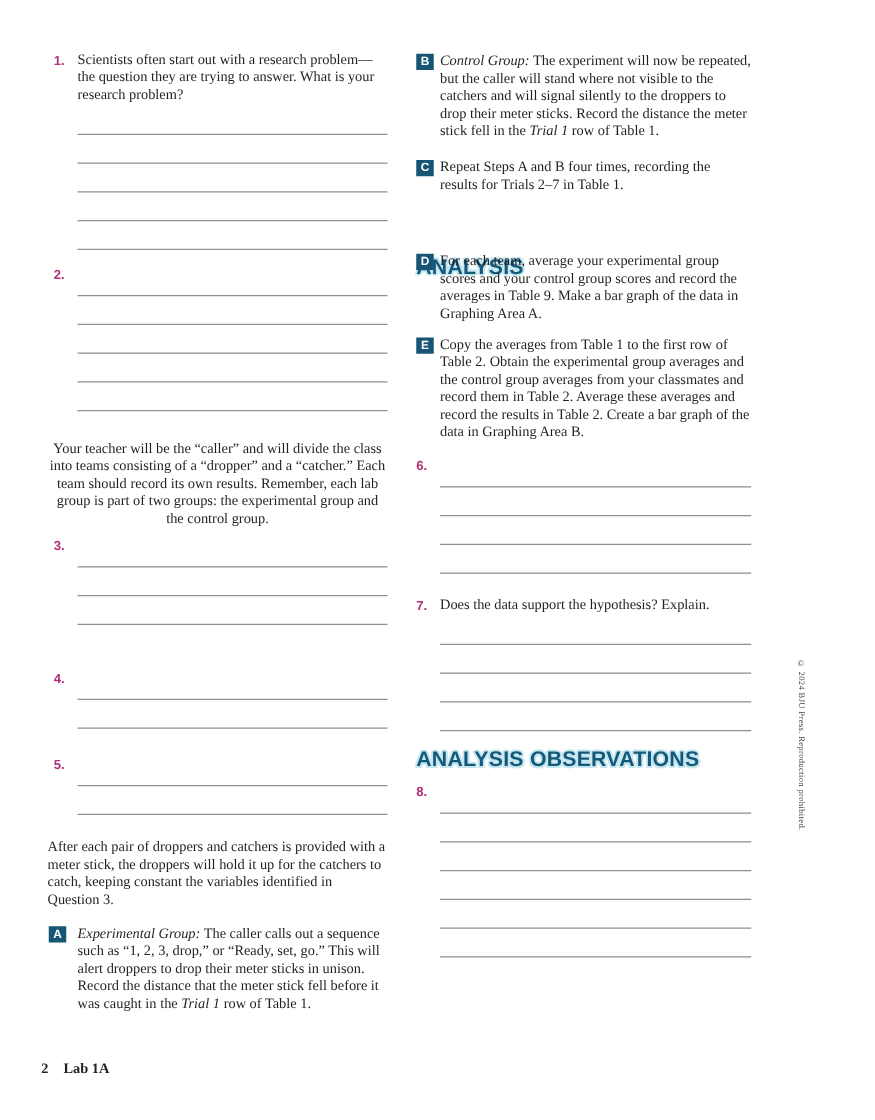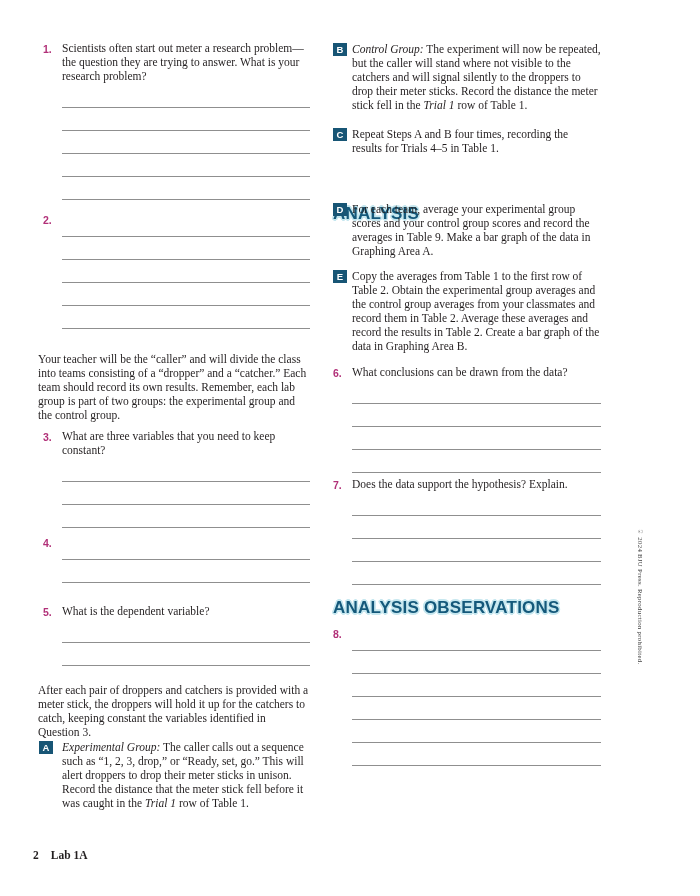--- a/index.html
+++ b/index.html
@@ -76,106 +76,103 @@
 </style>
 </head>
 <body>
 
 <div class="page">
 
   <div class="col col-left">
 
     <div class="block question" style="top:41px;">
       <span class="qnum">1.</span>
-      <div>Scientists often start out meter a research problem—the question they are trying to answer. What is your research problem?</div>
+      <div>Scientists often start out with a research problem—the question they are trying to answer. What is your research problem?</div>
       <div class="answer-lines">
           <div class="answer-line"></div>
           <div class="answer-line"></div>
           <div class="answer-line"></div>
           <div class="answer-line"></div>
           <div class="answer-line"></div>
         </div>
     </div>
 
     <div class="block question" style="top:212px;">
       <span class="qnum">2.</span>
       <div class="answer-lines">
           <div class="answer-line"></div>
           <div class="answer-line"></div>
           <div class="answer-line"></div>
           <div class="answer-line"></div>
           <div class="answer-line"></div>
         </div>
     </div>
 
-    <div class="block paragraph" style="top:352px;">Your teacher will be the “caller” and will divide the class into teams consisting of a “dropper” and a “catcher.” Each team should record its own results. Remember, each lab group is part of two groups: the experimental group and the control group.</div>
+    <div class="block paragraph" style="top:352px;text-align:center;">Your teacher will be the “caller” and will divide the class into teams consisting of a “dropper” and a “catcher.” Each team should record its own results. Remember, each lab group is part of two groups: the experimental group and the control group.</div>
 
     <div class="block question" style="top:429px;">
       <span class="qnum">3.</span>
-      <div>What are three variables that you need to keep constant?</div>
       <div class="answer-lines">
           <div class="answer-line"></div>
           <div class="answer-line"></div>
           <div class="answer-line"></div>
         </div>
     </div>
 
     <div class="block question" style="top:535px;">
       <span class="qnum">4.</span>
       <div class="answer-lines">
           <div class="answer-line"></div>
           <div class="answer-line"></div>
         </div>
     </div>
 
     <div class="block question" style="top:604px;">
       <span class="qnum">5.</span>
-      <div>What is the dependent variable?</div>
-      <div class="answer-lines">
-          <div class="answer-line"></div>
-          <div class="answer-line"></div>
-        </div>
-    </div>
-
-    <div class="block paragraph" style="top:671px;margin-top:12px;">After each pair of droppers and catchers is provided with a meter stick, the droppers will hold it up for the catchers to catch, keeping constant the variables identified in Question 3.</div>
+      <div class="answer-lines">
+          <div class="answer-line"></div>
+          <div class="answer-line"></div>
+        </div>
+    </div>
+
+    <div class="block paragraph" style="top:671px;">After each pair of droppers and catchers is provided with a meter stick, the droppers will hold it up for the catchers to catch, keeping constant the variables identified in Question 3.</div>
 
     <div class="block step" style="top:740px;">
       <span class="step-badge">A</span>
       <div><i>Experimental Group:</i><span> The caller calls out a sequence such as “1, 2, 3, drop,” or “Ready, set, go.” This will alert droppers to drop their meter sticks in unison. Record the distance that the meter stick fell before it was caught in the </span><i>Trial 1</i><span> row of Table 1.</span></div>
     </div>
 
   </div>
 
   <div class="col col-right">
 
     <div class="block step" style="top:42px;">
       <span class="step-badge">B</span>
       <div><i>Control Group:</i><span> The experiment will now be repeated, but the caller will stand where not visible to the catchers and will signal silently to the droppers to drop their meter sticks. Record the distance the meter stick fell in the </span><i>Trial 1</i><span> row of Table 1.</span></div>
     </div>
 
     <div class="block step" style="top:127px;">
       <span class="step-badge">C</span>
-      <div><span>Repeat Steps A and B four times, recording the results for Trials 4–5 in Table 1.</span></div>
+      <div><span>Repeat Steps A and B four times, recording the results for Trials 2–7 in Table 1.</span></div>
     </div>
 
     <div class="block section-heading" style="top:174px;margin-top:31px;">ANALYSIS</div>
 
     <div class="block step" style="top:202px;">
       <span class="step-badge">D</span>
       <div><span>For each team, average your experimental group scores and your control group scores and record the averages in Table 9. Make a bar graph of the data in Graphing Area A.</span></div>
     </div>
 
     <div class="block step" style="top:269px;">
       <span class="step-badge">E</span>
       <div><span>Copy the averages from Table 1 to the first row of Table 2. Obtain the experimental group averages and the control group averages from your classmates and record them in Table 2. Average these averages and record the results in Table 2. Create a bar graph of the data in Graphing Area B.</span></div>
     </div>
 
     <div class="block question" style="top:365px;">
       <span class="qnum">6.</span>
-      <div>What conclusions can be drawn from the data?</div>
       <div class="answer-lines">
           <div class="answer-line"></div>
           <div class="answer-line"></div>
           <div class="answer-line"></div>
           <div class="answer-line"></div>
         </div>
     </div>
 
     <div class="block question" style="top:477px;">
       <span class="qnum">7.</span>

